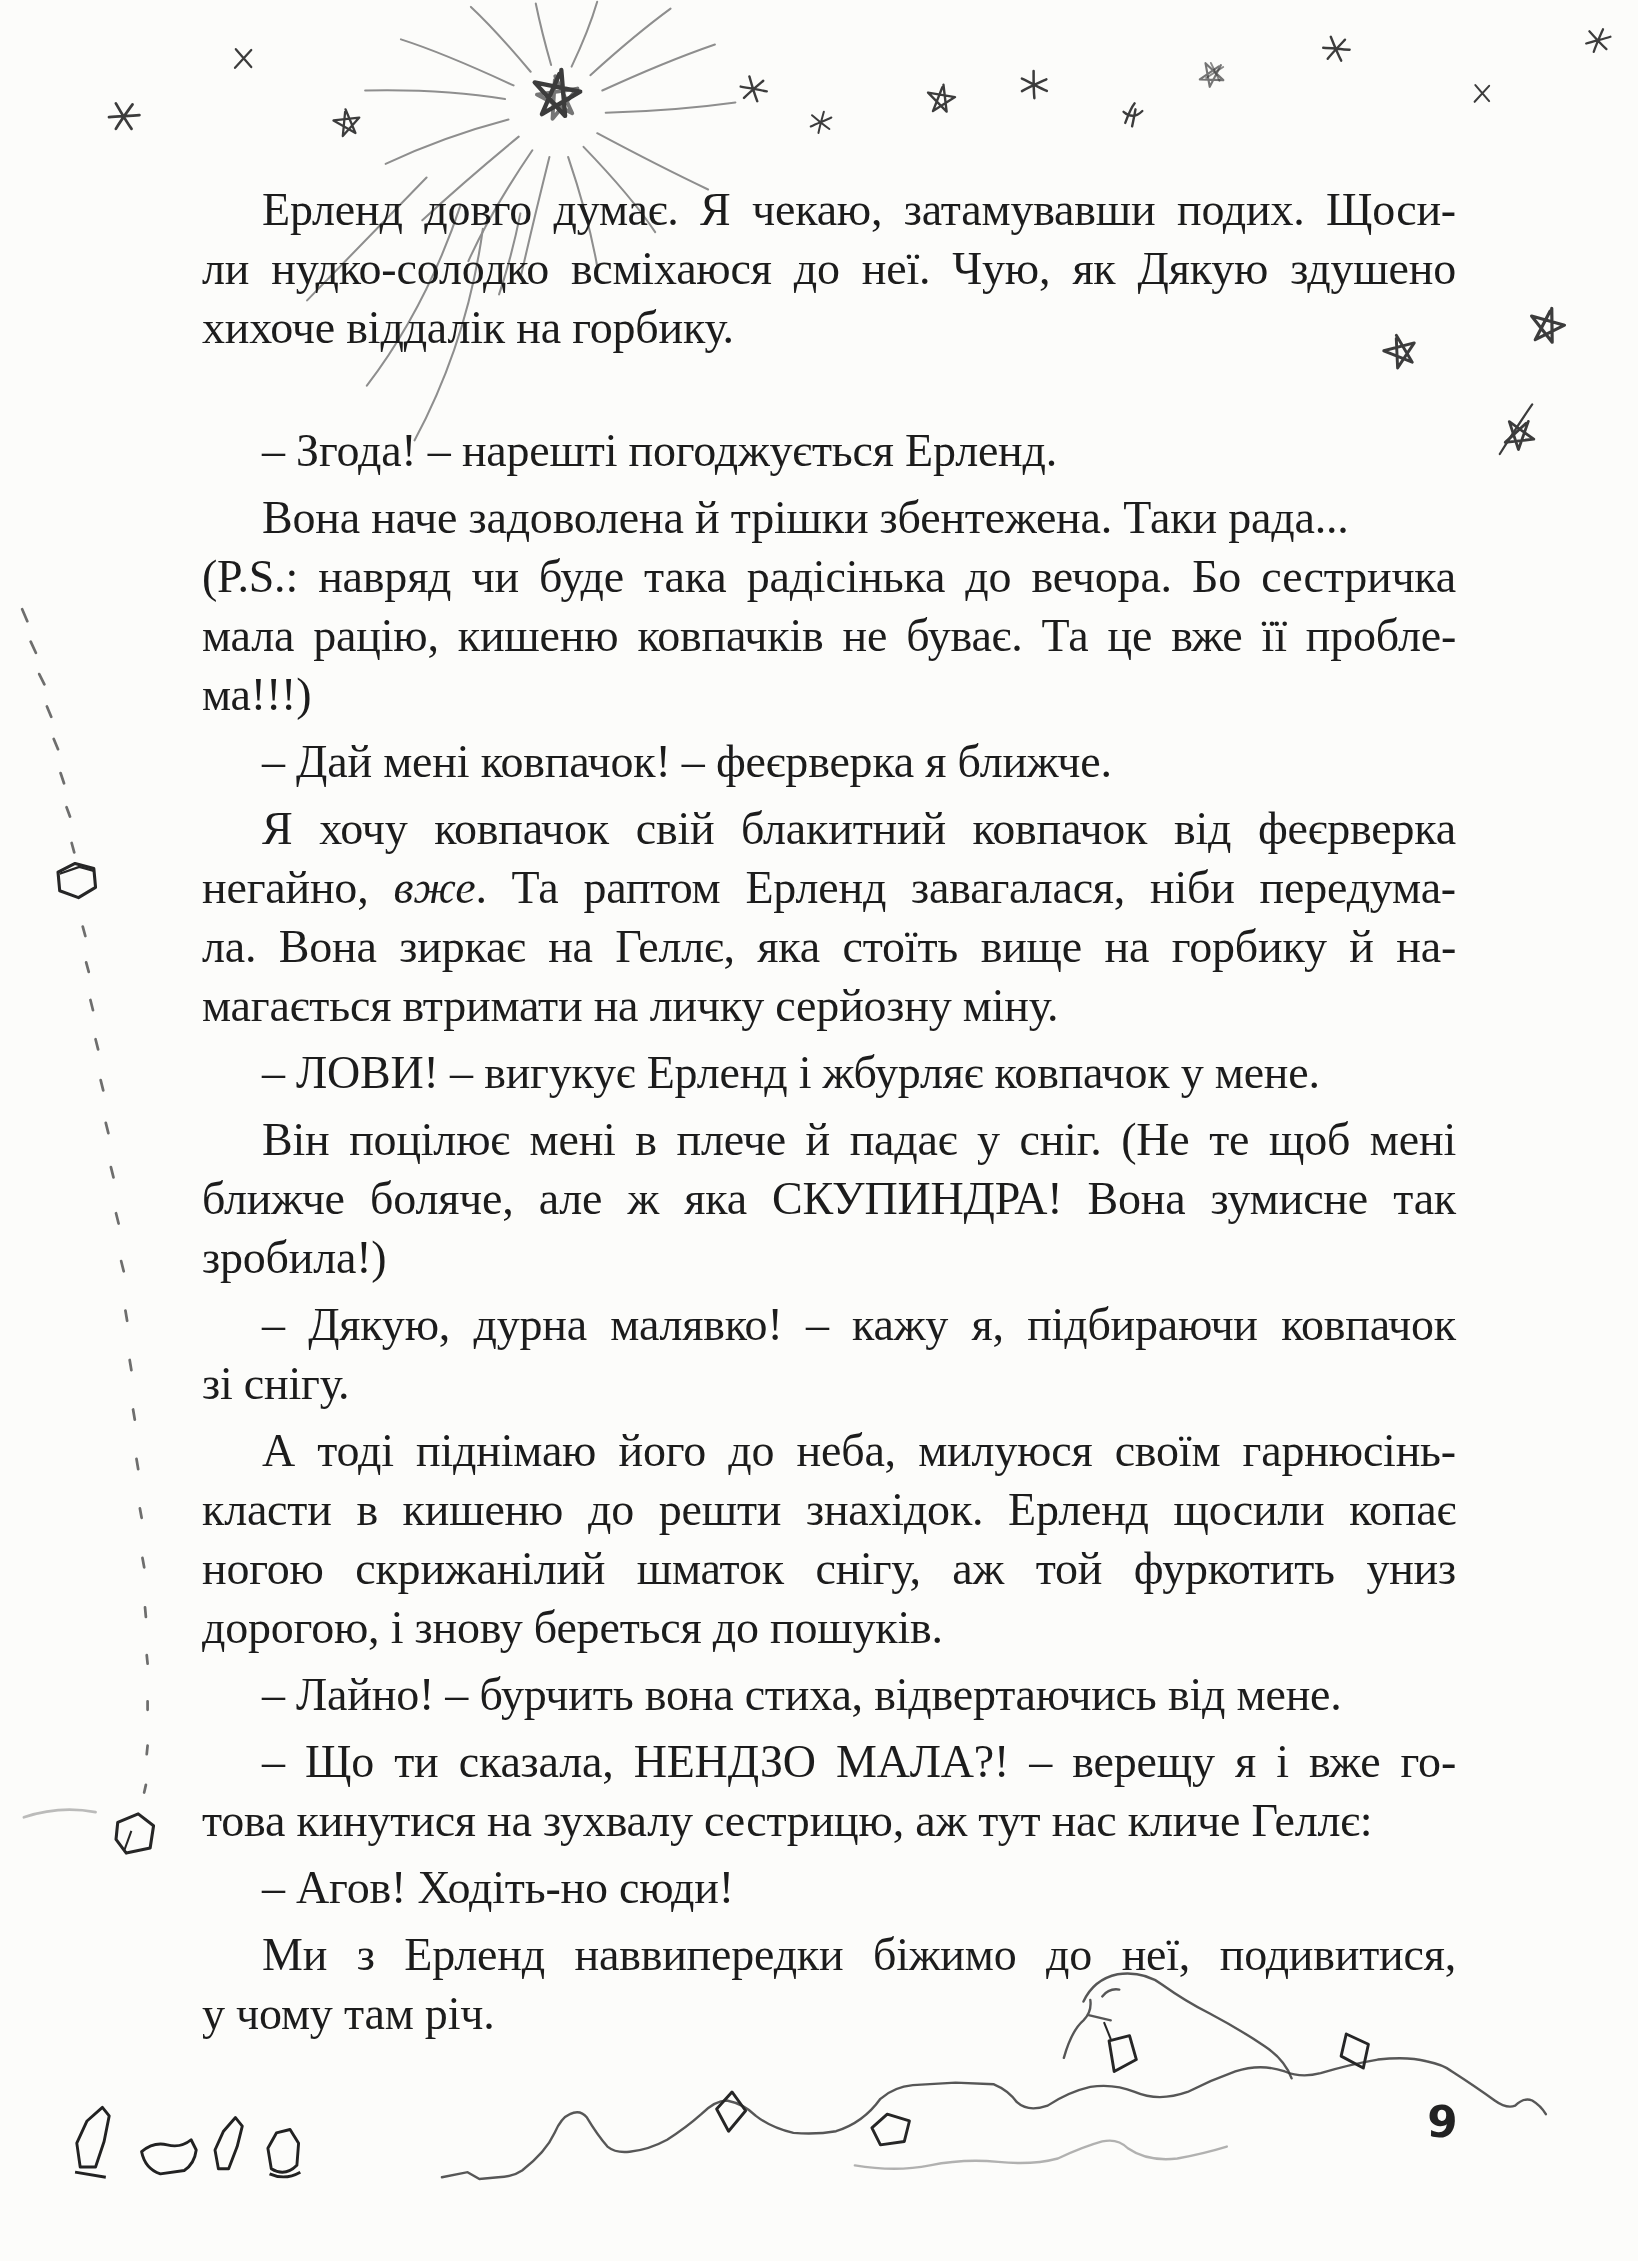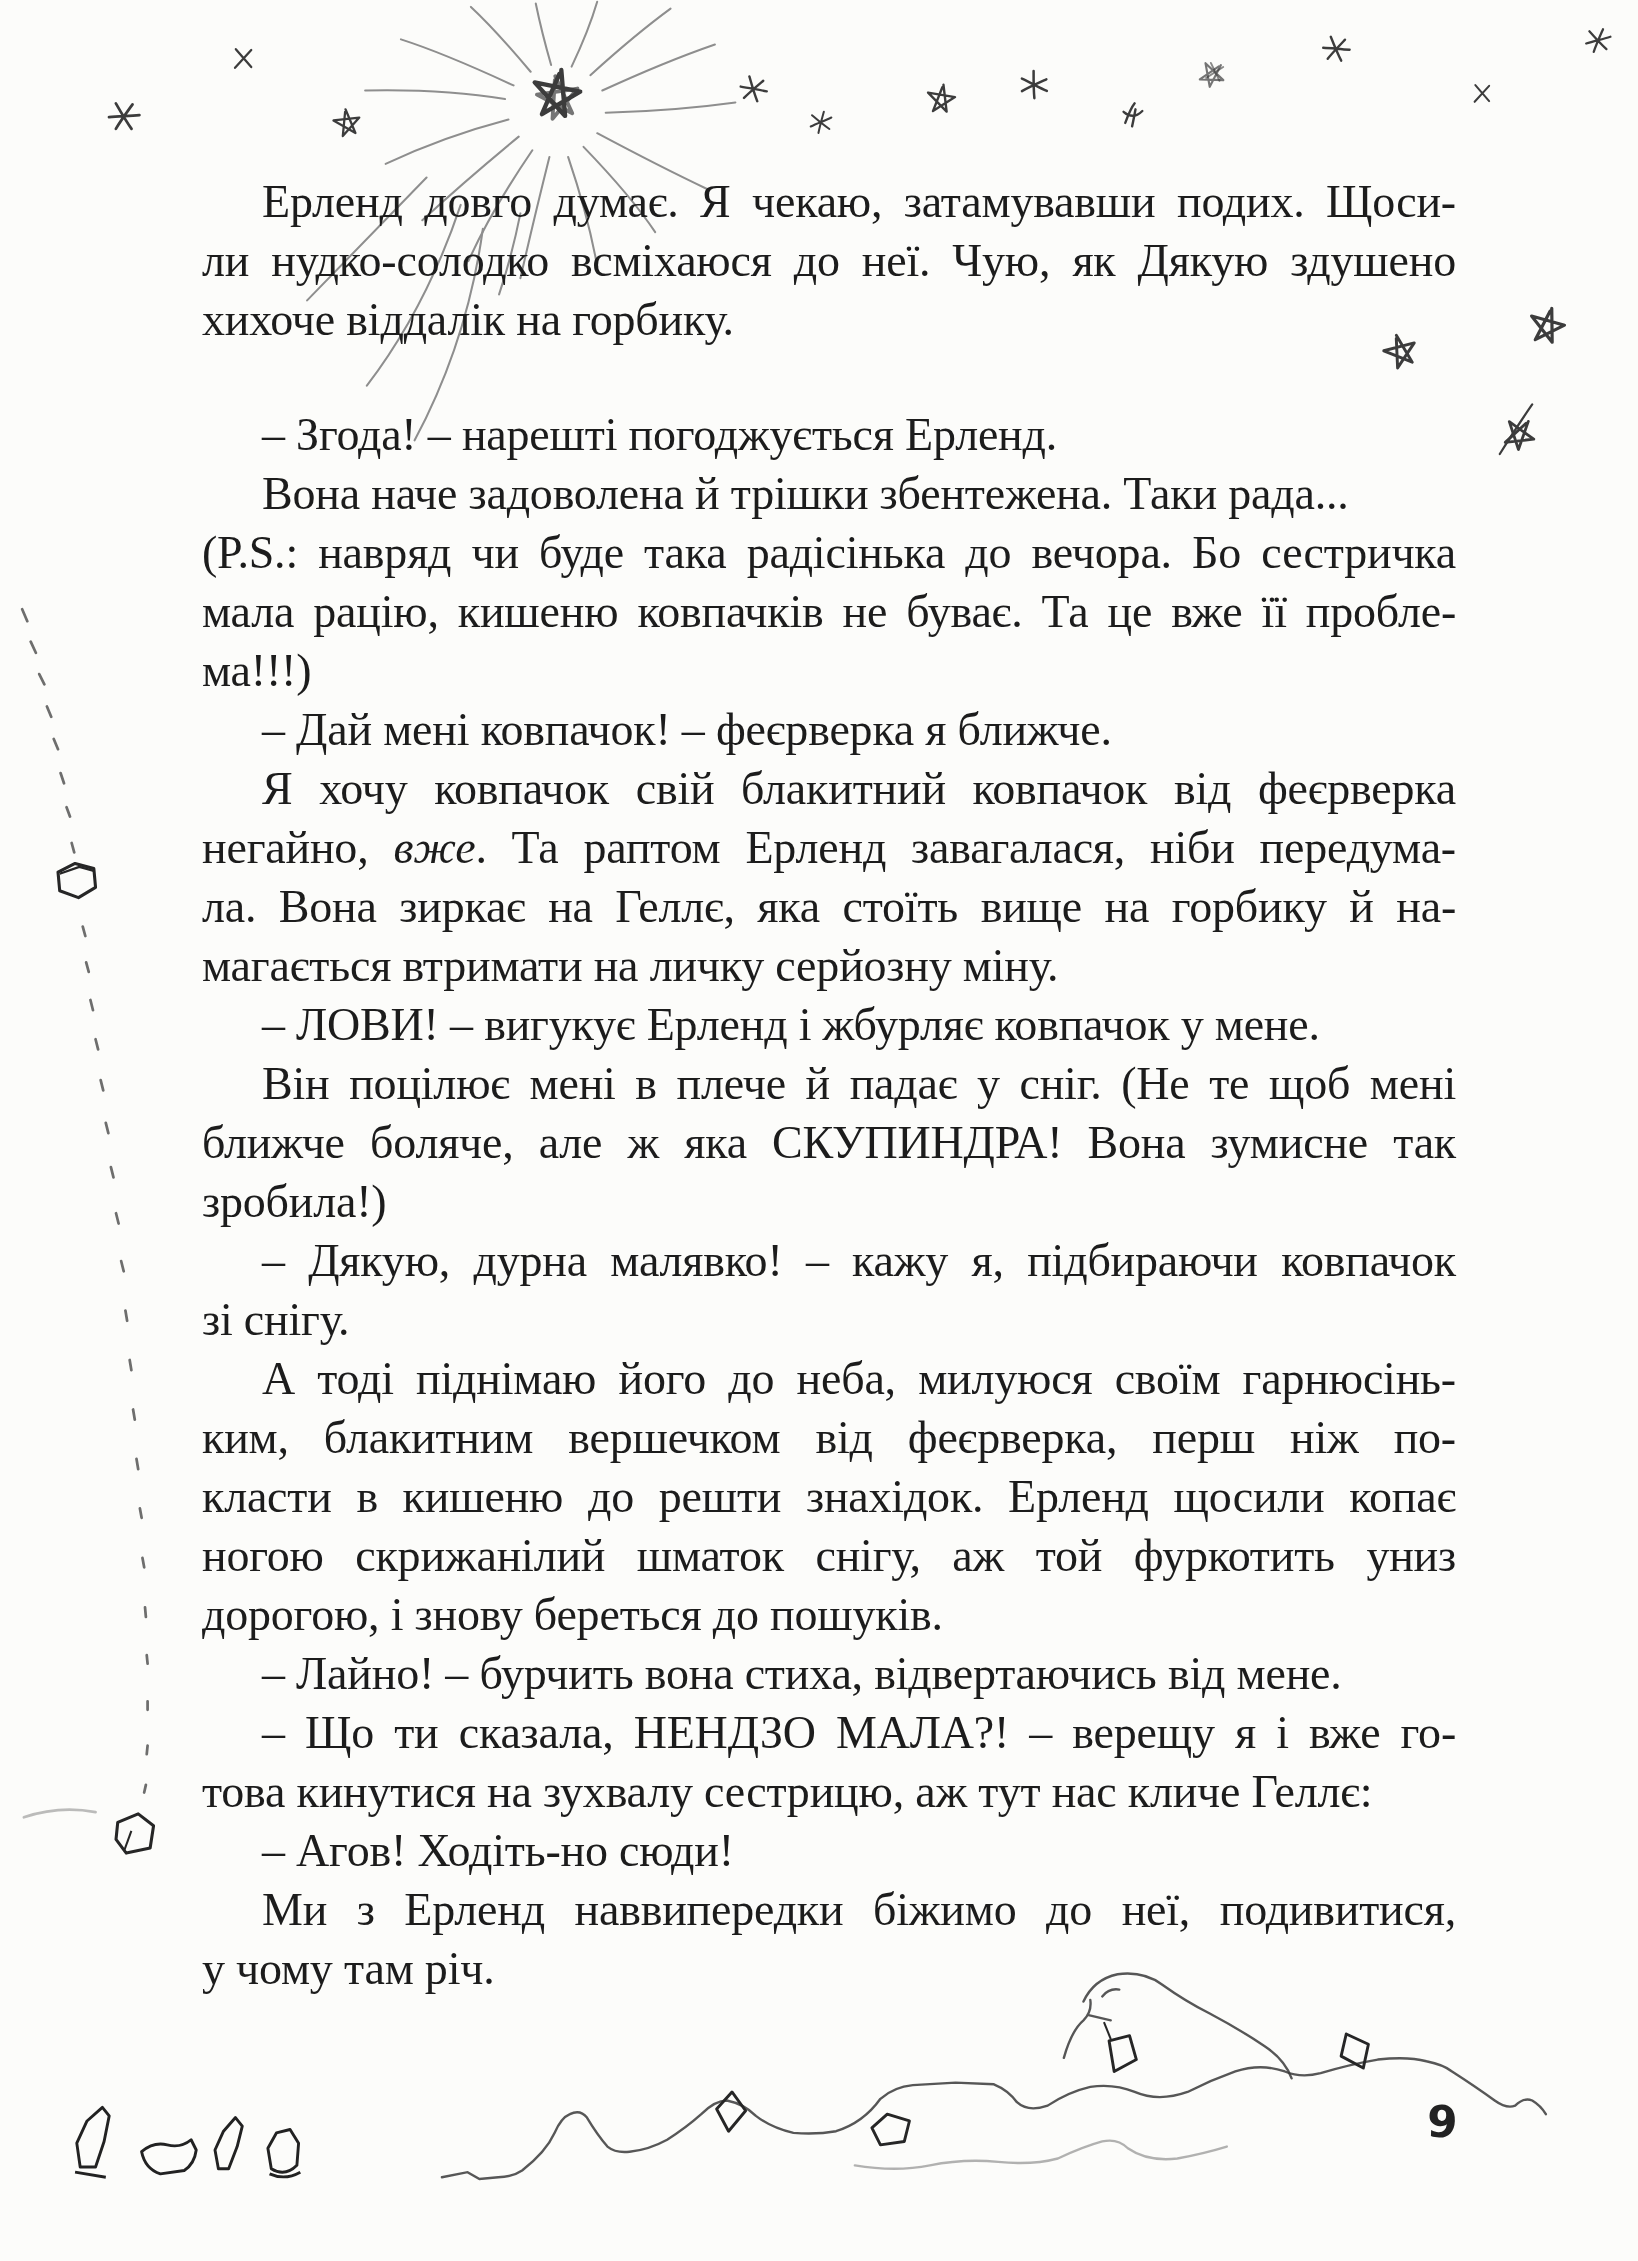--- a/index.html
+++ b/index.html
@@ -18,21 +18,21 @@
     letter-spacing:-0.2px;
   }
   .para{margin:0;}
   .line{
     white-space:nowrap;
     text-align:justify;
     text-align-last:justify;
     height:59px;
   }
   .line.last{text-align-last:left;}
-  .para.indent .line:first-child{text-indent:60px;}
+  .para.indent .line:first-child{text-indent:60px;margin-top:8px;}
   .gap{height:56px;}
   #page-number{
     position:absolute;left:1427px;top:2096px;
     font-family:"DejaVu Sans",sans-serif;
     font-size:44px;font-weight:600;color:#222;
     transform:rotate(2deg);
   }
   svg .ink{stroke:#3c3c3c;fill:none;stroke-linecap:round;stroke-linejoin:round;}
 </style>
 </head>
@@ -186,21 +186,20 @@
         <div class="line">Він поцілює мені в плече й падає у сніг. (Не те щоб мені</div>
         <div class="line">ближче боляче, але ж яка СКУПИНДРА! Вона зумисне так</div>
         <div class="line last">зробила!)</div>
       </div>
       <div class="para indent">
         <div class="line">– Дякую, дурна малявко! – кажу я, підбираючи ковпачок</div>
         <div class="line last">зі снігу.</div>
       </div>
       <div class="para indent">
         <div class="line">А тоді піднімаю його до неба, милуюся своїм гарнюсінь-</div>
-        <div class="line">ким, блакитним вершечком від феєрверка, перш ніж по-</div>
         <div class="line">класти в кишеню до решти знахідок. Ерленд щосили копає</div>
         <div class="line">ногою скрижанілий шматок снігу, аж той фуркотить униз</div>
         <div class="line last">дорогою, і знову береться до пошуків.</div>
       </div>
       <div class="para indent">
         <div class="line last">– Лайно! – бурчить вона стиха, відвертаючись від мене.</div>
       </div>
       <div class="para indent">
         <div class="line">– Що ти сказала, НЕНДЗО МАЛА?! – верещу я і вже го-</div>
         <div class="line last">това кинутися на зухвалу сестрицю, аж тут нас кличе Геллє:</div>

